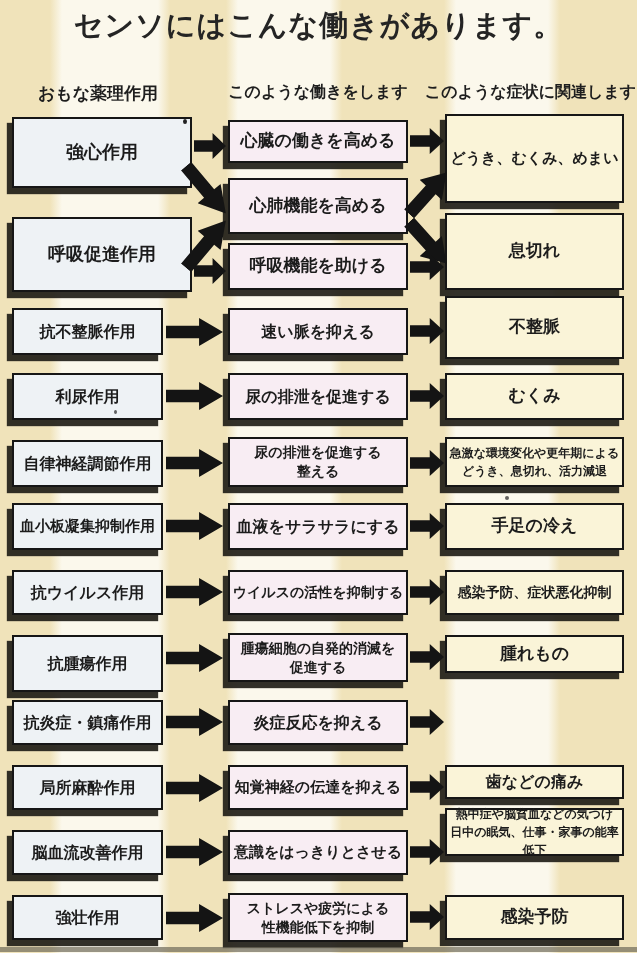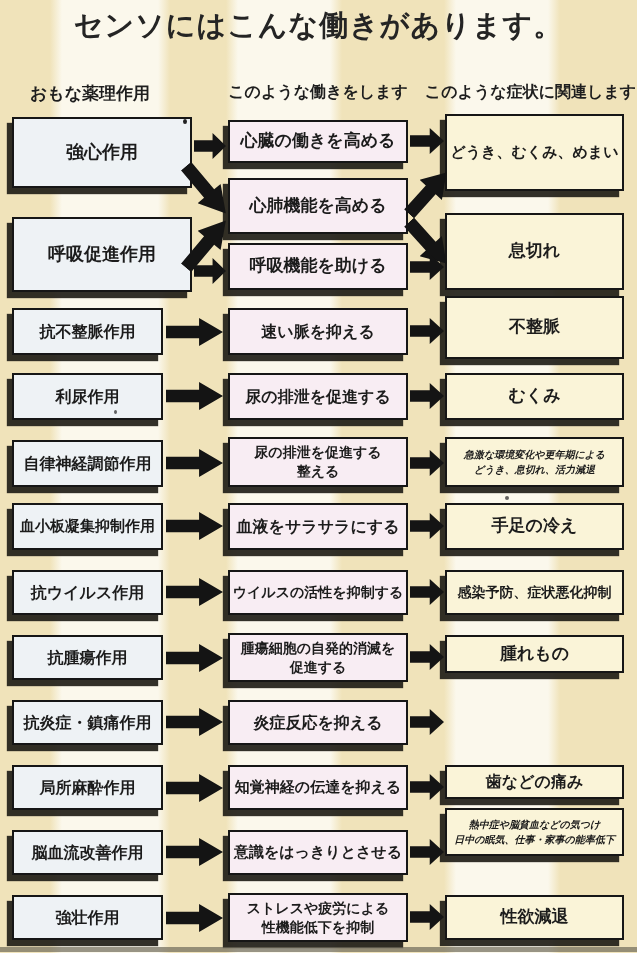--- a/index.html
+++ b/index.html
@@ -21,40 +21,40 @@
   .title{
     position:absolute;left:0;top:6px;width:637px;margin:0;
     text-align:center;
     font-family:"Liberation Serif","DejaVu Serif",serif;
     font-size:29px;font-weight:bold;color:#242424;letter-spacing:1px;
   }
   .hdr{
     position:absolute;top:82px;height:22px;
     text-align:center;font-size:16px;font-weight:bold;color:#1e1e1e;
   }
-  .hdr-left{left:0;width:180px;font-size:17px;}
+  .hdr-left{left:8px;width:180px;font-size:17px;}
   .hdr-mid{left:228px;width:180px;}
   .hdr-right{left:424px;width:213px;}
   .box{
     position:absolute;box-sizing:border-box;
     border:2px solid #161616;
     display:flex;align-items:center;justify-content:center;
     text-align:center;font-weight:bold;color:#1c1c1c;
     white-space:pre-line;line-height:1.35;
     box-shadow:-5px 6px 1px rgba(28,26,20,.9);
   }
   .act{left:12px;width:151px;background:#eef2f5;}
   .eff{left:228px;width:180px;background:#f8edf3;}
   .sym{left:445px;width:179px;background:#faf4d8;}
   .t18{font-size:18px;}
   .t17{font-size:17px;}
   .t16{font-size:16px;}
   .t15{font-size:15px;}
   .t14{font-size:14px;}
-  .t11{font-size:10px;line-height:1.5;font-style:italic;}
+  .t11{font-size:12px;line-height:1.5;}
   .arr{
     position:absolute;background:#141414;
     clip-path:polygon(0 28%,58% 28%,58% 0,100% 50%,58% 100%,58% 72%,0 72%);
   }
   .arrL{left:166px;width:57px;height:28px;}
   .arrS{left:194px;width:32px;height:26px;}
   .arrR{left:410px;width:34px;height:26px;}
   .arrD{width:62px;height:30px;transform-origin:0 50%;}
   .edge-line{position:absolute;left:0;top:947px;width:637px;height:5px;background:#6e6a5a;opacity:.7;}
   .speck{position:absolute;background:#222;border-radius:50%;}
@@ -70,21 +70,21 @@
   <div class="hdr hdr-mid">このような働きをします</div>
   <div class="hdr hdr-right">このような症状に関連します</div>
 
   <div class="box act t18" style="top:117px;width:180px;height:71px">強心作用</div>
   <div class="box act t18" style="top:217px;width:180px;height:75px">呼吸促進作用</div>
   <div class="box act t16" style="top:308px;height:47px">抗不整脈作用</div>
   <div class="box act t16" style="top:373px;height:47px">利尿作用</div>
   <div class="box act t16" style="top:440px;height:47px">自律神経調節作用</div>
   <div class="box act t15" style="top:503px;height:47px">血小板凝集抑制作用</div>
   <div class="box act t16" style="top:570px;height:45px">抗ウイルス作用</div>
-  <div class="box act t16" style="top:635px;height:45px">抗腫瘍作用</div>
+  <div class="box act t16" style="top:635px;height:57px">抗腫瘍作用</div>
   <div class="box act t16" style="top:700px;height:45px">抗炎症・鎮痛作用</div>
   <div class="box act t16" style="top:765px;height:45px">局所麻酔作用</div>
   <div class="box act t16" style="top:830px;height:45px">脳血流改善作用</div>
   <div class="box act t16" style="top:895px;height:45px">強壮作用</div>
 
   <div class="box eff t17" style="top:120px;height:43px">心臓の働きを高める</div>
   <div class="box eff t17" style="top:178px;height:56px">心肺機能を高める</div>
   <div class="box eff t17" style="top:243px;height:47px">呼吸機能を助ける</div>
   <div class="box eff t16" style="top:308px;height:47px">速い脈を抑える</div>
   <div class="box eff t16" style="top:373px;height:47px">尿の排泄を促進する</div>
@@ -93,33 +93,33 @@
   <div class="box eff t16" style="top:503px;height:47px">血液をサラサラにする</div>
   <div class="box eff t14" style="top:570px;height:45px">ウイルスの活性を抑制する</div>
   <div class="box eff t14" style="top:633px;height:49px">腫瘍細胞の自発的消滅を
 促進する</div>
   <div class="box eff t16" style="top:700px;height:45px">炎症反応を抑える</div>
   <div class="box eff t15" style="top:765px;height:45px">知覚神経の伝達を抑える</div>
   <div class="box eff t15" style="top:830px;height:45px">意識をはっきりとさせる</div>
   <div class="box eff t14" style="top:893px;height:49px">ストレスや疲労による
 性機能低下を抑制</div>
 
-  <div class="box sym t15" style="top:114px;height:77px">どうき、むくみ、めまい</div>
+  <div class="box sym t15" style="top:114px;height:89px">どうき、むくみ、めまい</div>
   <div class="box sym t17" style="top:213px;height:77px">息切れ</div>
   <div class="box sym t17" style="top:296px;height:63px">不整脈</div>
   <div class="box sym t17" style="top:373px;height:47px">むくみ</div>
   <div class="box sym t11" style="top:437px;height:50px">急激な環境変化や更年期による
 どうき、息切れ、活力減退</div>
   <div class="box sym t17" style="top:503px;height:47px">手足の冷え</div>
   <div class="box sym t14" style="top:570px;height:45px">感染予防、症状悪化抑制</div>
   <div class="box sym t17" style="top:635px;height:38px">腫れもの</div>
   <div class="box sym t16" style="top:765px;height:34px">歯などの痛み</div>
   <div class="box sym t11" style="top:808px;height:48px">熱中症や脳貧血などの気つけ
 日中の眠気、仕事・家事の能率低下</div>
-  <div class="box sym t17" style="top:895px;height:45px">性欲減退</div>
+  <div class="box sym t17" style="top:895px;height:45px">感染予防</div>
 
   <div class="arr arrS" style="top:133px"></div>
   <div class="arr arrS" style="top:258px"></div>
 
   <div class="arr arrD" style="left:186px;top:151px;transform:rotate(50deg)"></div>
   <div class="arr arrD" style="left:186px;top:253px;transform:rotate(-50deg)"></div>
   <div class="arr arrD" style="left:409px;top:199px;width:56px;transform:rotate(-48deg)"></div>
   <div class="arr arrD" style="left:409px;top:207px;width:56px;transform:rotate(48deg)"></div>
 
   <div class="arr arrL" style="top:318px"></div>

